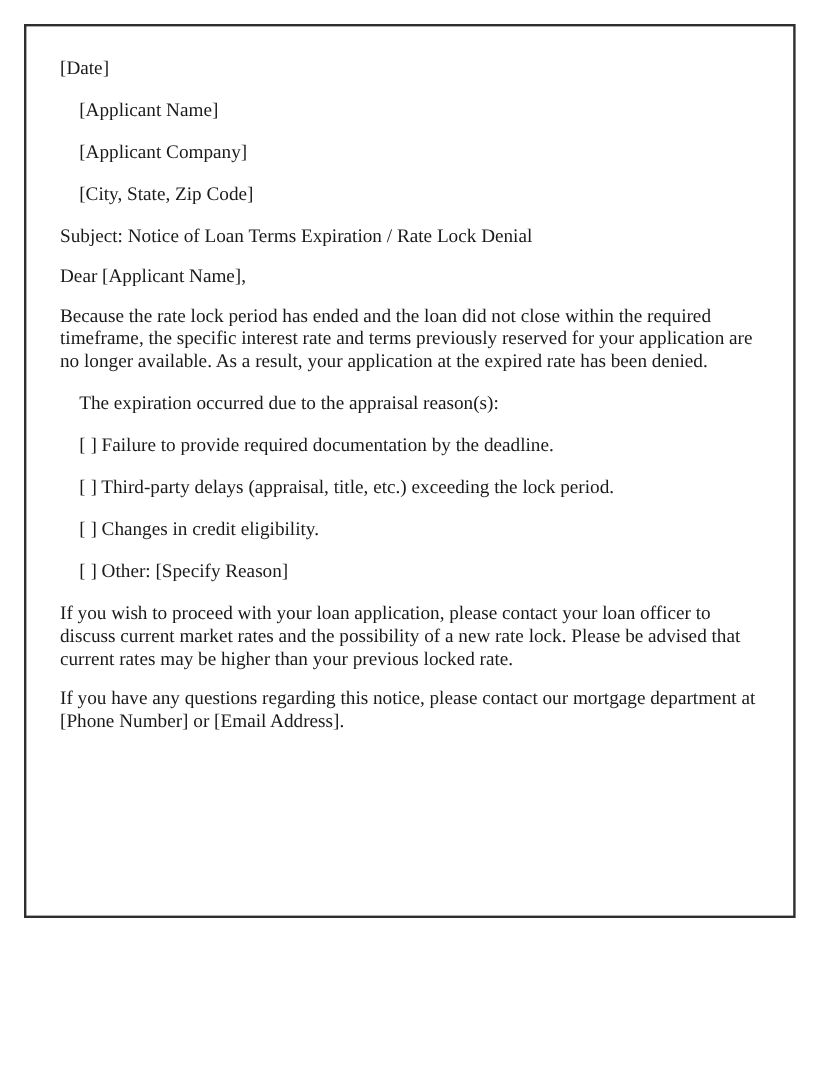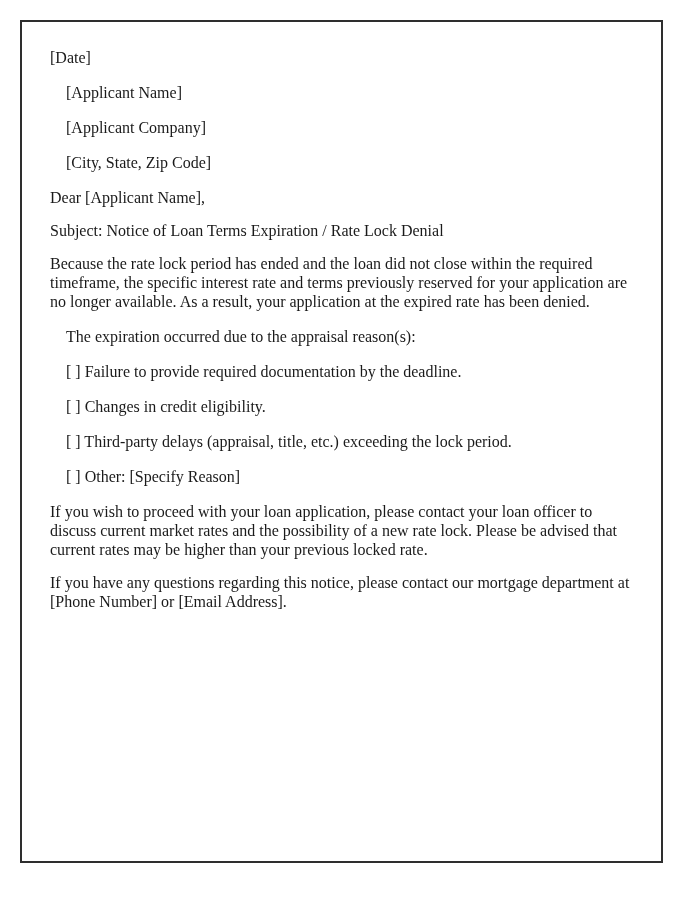--- a/index.html
+++ b/index.html
@@ -12,21 +12,21 @@
     width: 700px;
     height: 900px;
     font-family: "Liberation Serif", serif;
     color: #1a1a1a;
   }
   .letter-page {
     position: absolute;
     left: 20px;
     top: 20px;
     width: 643px;
-    height: 843px;
+    height: 745px;
     box-sizing: border-box;
     border: 2px solid #2e2e2e;
     padding: 26px 30px 26px 28px;
     background: #ffffff;
     font-size: 16px;
     line-height: 19px;
   }
   .letter-page p {
     margin: 0 0 14px 0;
   }
@@ -43,32 +43,32 @@
 <div class="letter-page">
 
   <p>[Date]</p>
 
   <div class="block">
     <div>[Applicant Name]</div>
     <div>[Applicant Company]</div>
     <div>[City, State, Zip Code]</div>
   </div>
 
+  <p>Subject: Notice of Loan Terms Expiration / Rate Lock Denial</p>
+
   <p>Dear [Applicant Name],</p>
-
-  <p>Subject: Notice of Loan Terms Expiration / Rate Lock Denial</p>
 
 
   <p>Because the rate lock period has ended and the loan did not close within the required timeframe, the specific interest rate and terms previously reserved for your application are no longer available. As a result, your application at the expired rate has been denied.</p>
 
   <div class="block">
     <div>The expiration occurred due to the appraisal reason(s):</div>
     <div>[ ] Failure to provide required documentation by the deadline.</div>
+    <div>[ ] Third-party delays (appraisal, title, etc.) exceeding the lock period.</div>
     <div>[ ] Changes in credit eligibility.</div>
-    <div>[ ] Third-party delays (appraisal, title, etc.) exceeding the lock period.</div>
     <div>[ ] Other: [Specify Reason]</div>
   </div>
 
   <p>If you wish to proceed with your loan application, please contact your loan officer to discuss current market rates and the possibility of a new rate lock. Please be advised that current rates may be higher than your previous locked rate.</p>
 
   <p>If you have any questions regarding this notice, please contact our mortgage department at [Phone Number] or [Email Address].</p>
 
 
 
 </div>

